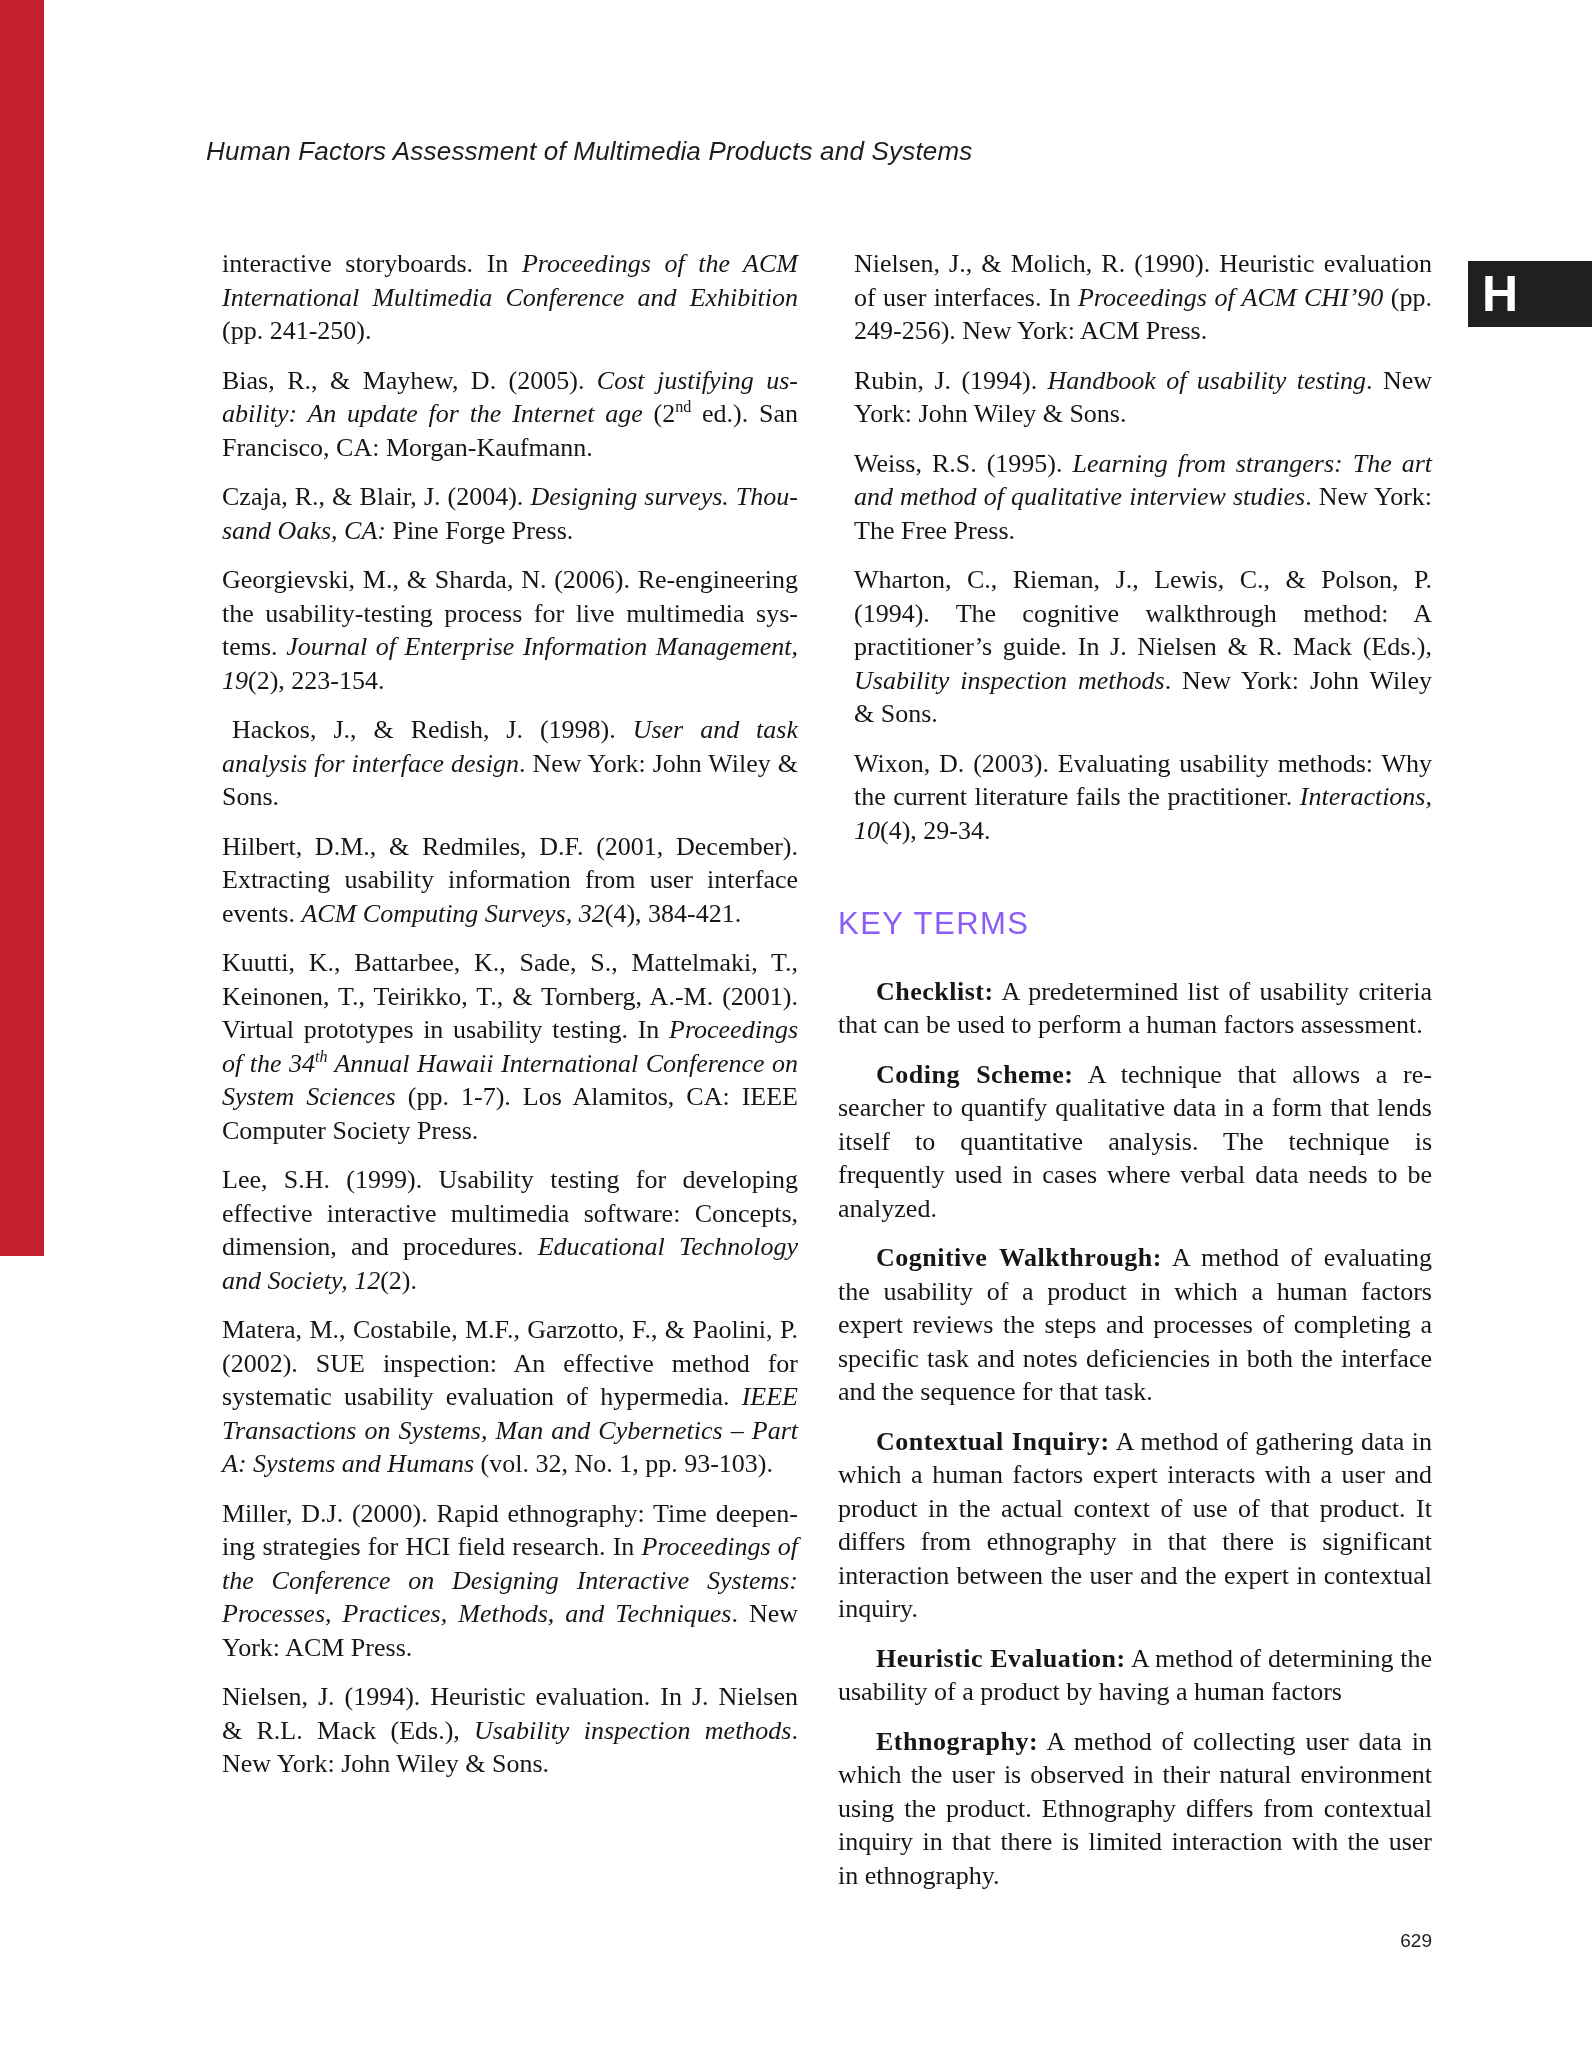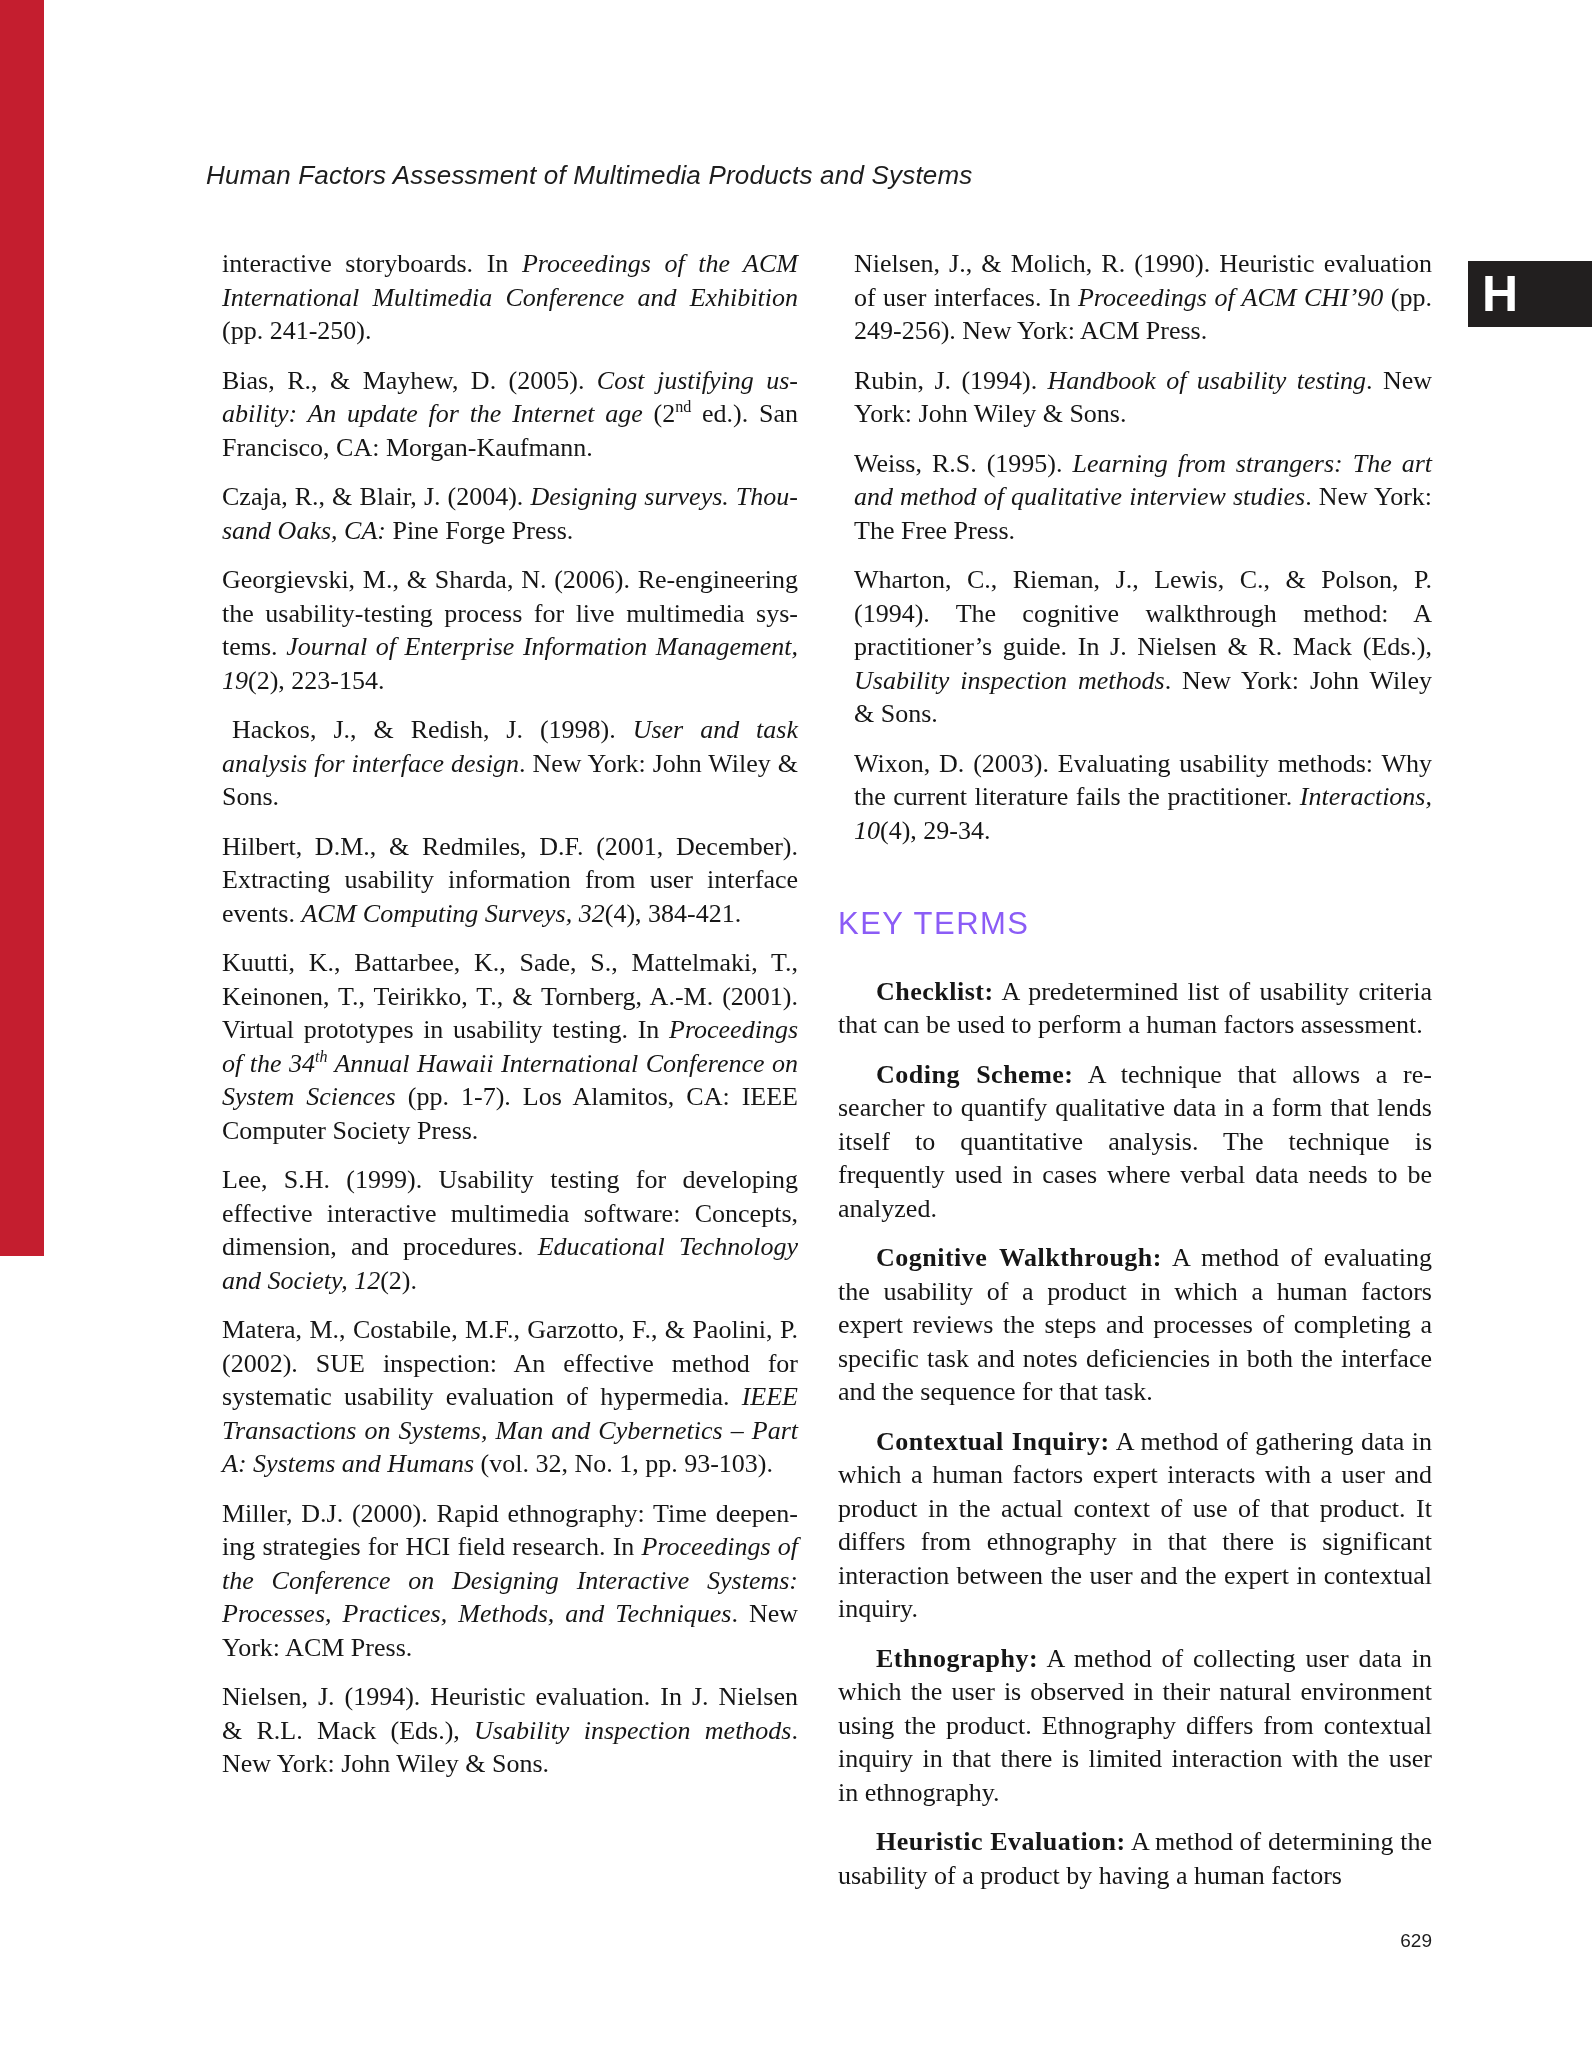--- a/index.html
+++ b/index.html
@@ -10,21 +10,21 @@
     font-family:"Liberation Serif", serif;
     color:#161616;
     overflow:hidden;
   }
   .red-bar{
     position:absolute;left:0;top:0;
     width:44px;height:1256px;
     background:#c41e2f;
   }
   .running-head{
-    position:absolute;left:206px;top:160px;
+    position:absolute;left:206px;top:136px;
     font-family:"Liberation Sans", sans-serif;
     font-style:italic;
     font-size:26px;
     letter-spacing:0.2px;
     color:#1d1d1d;
     white-space:nowrap;
     text-align:right;
   }
   .h-tab{
     position:absolute;left:1468px;top:261px;
@@ -99,19 +99,19 @@
         <p class="ref"><span>Weiss, R.S. (1995). </span><span style="font-style: italic;">Learning from strangers: The art and method of qualitative interview studies</span><span>. New York: The Free Press.</span></p>
         <p class="ref"><span>Wharton, C., Rieman, J., Lewis, C., &amp; Polson, P. (1994). The cognitive walkthrough method: A practitioner’s guide. In J. Nielsen &amp; R. Mack (Eds.), </span><span style="font-style: italic;">Usability inspec­tion methods</span><span>. New York: John Wiley &amp; Sons.</span></p>
         <p class="ref"><span>Wixon, D. (2003). Evaluating usability methods: Why the current literature fails the practitioner. </span><span style="font-style: italic;">Interactions, 10</span><span>(4), 29-34.</span></p>
       </div>
     <h2 class="key-terms-heading">KEY TERMS</h2>
     <div>
         <p class="kt"><span class="term">Checklist:</span><span> A predetermined list of usability criteria that can be used to perform a human factors assess­ment.</span></p>
         <p class="kt"><span class="term">Coding Scheme:</span><span> A technique that allows a re­searcher to quantify qualitative data in a form that lends itself to quantitative analysis. The technique is frequently used in cases where verbal data needs to be analyzed.</span></p>
         <p class="kt"><span class="term">Cognitive Walkthrough:</span><span> A method of evaluating the usability of a product in which a human factors expert reviews the steps and processes of completing a specific task and notes deficiencies in both the interface and the sequence for that task.</span></p>
         <p class="kt"><span class="term">Contextual Inquiry:</span><span> A method of gathering data in which a human factors expert interacts with a user and product in the actual context of use of that product. It differs from ethnography in that there is significant interaction between the user and the expert in contex­tual inquiry.</span></p>
+        <p class="kt"><span class="term">Heuristic Evaluation:</span><span> A method of determining the usability of a product by having a human factors</span></p>
         <p class="kt"><span class="term">Ethnography:</span><span> A method of collecting user data in which the user is observed in their natural environment using the product. Ethnography differs from contextual inquiry in that there is limited interaction with the user in ethnography.</span></p>
-        <p class="kt"><span class="term">Heuristic Evaluation:</span><span> A method of determining the usability of a product by having a human factors</span></p>
       </div>
   </div>
 
   <div class="folio">629</div>
 </div>
 
 </body></html>

